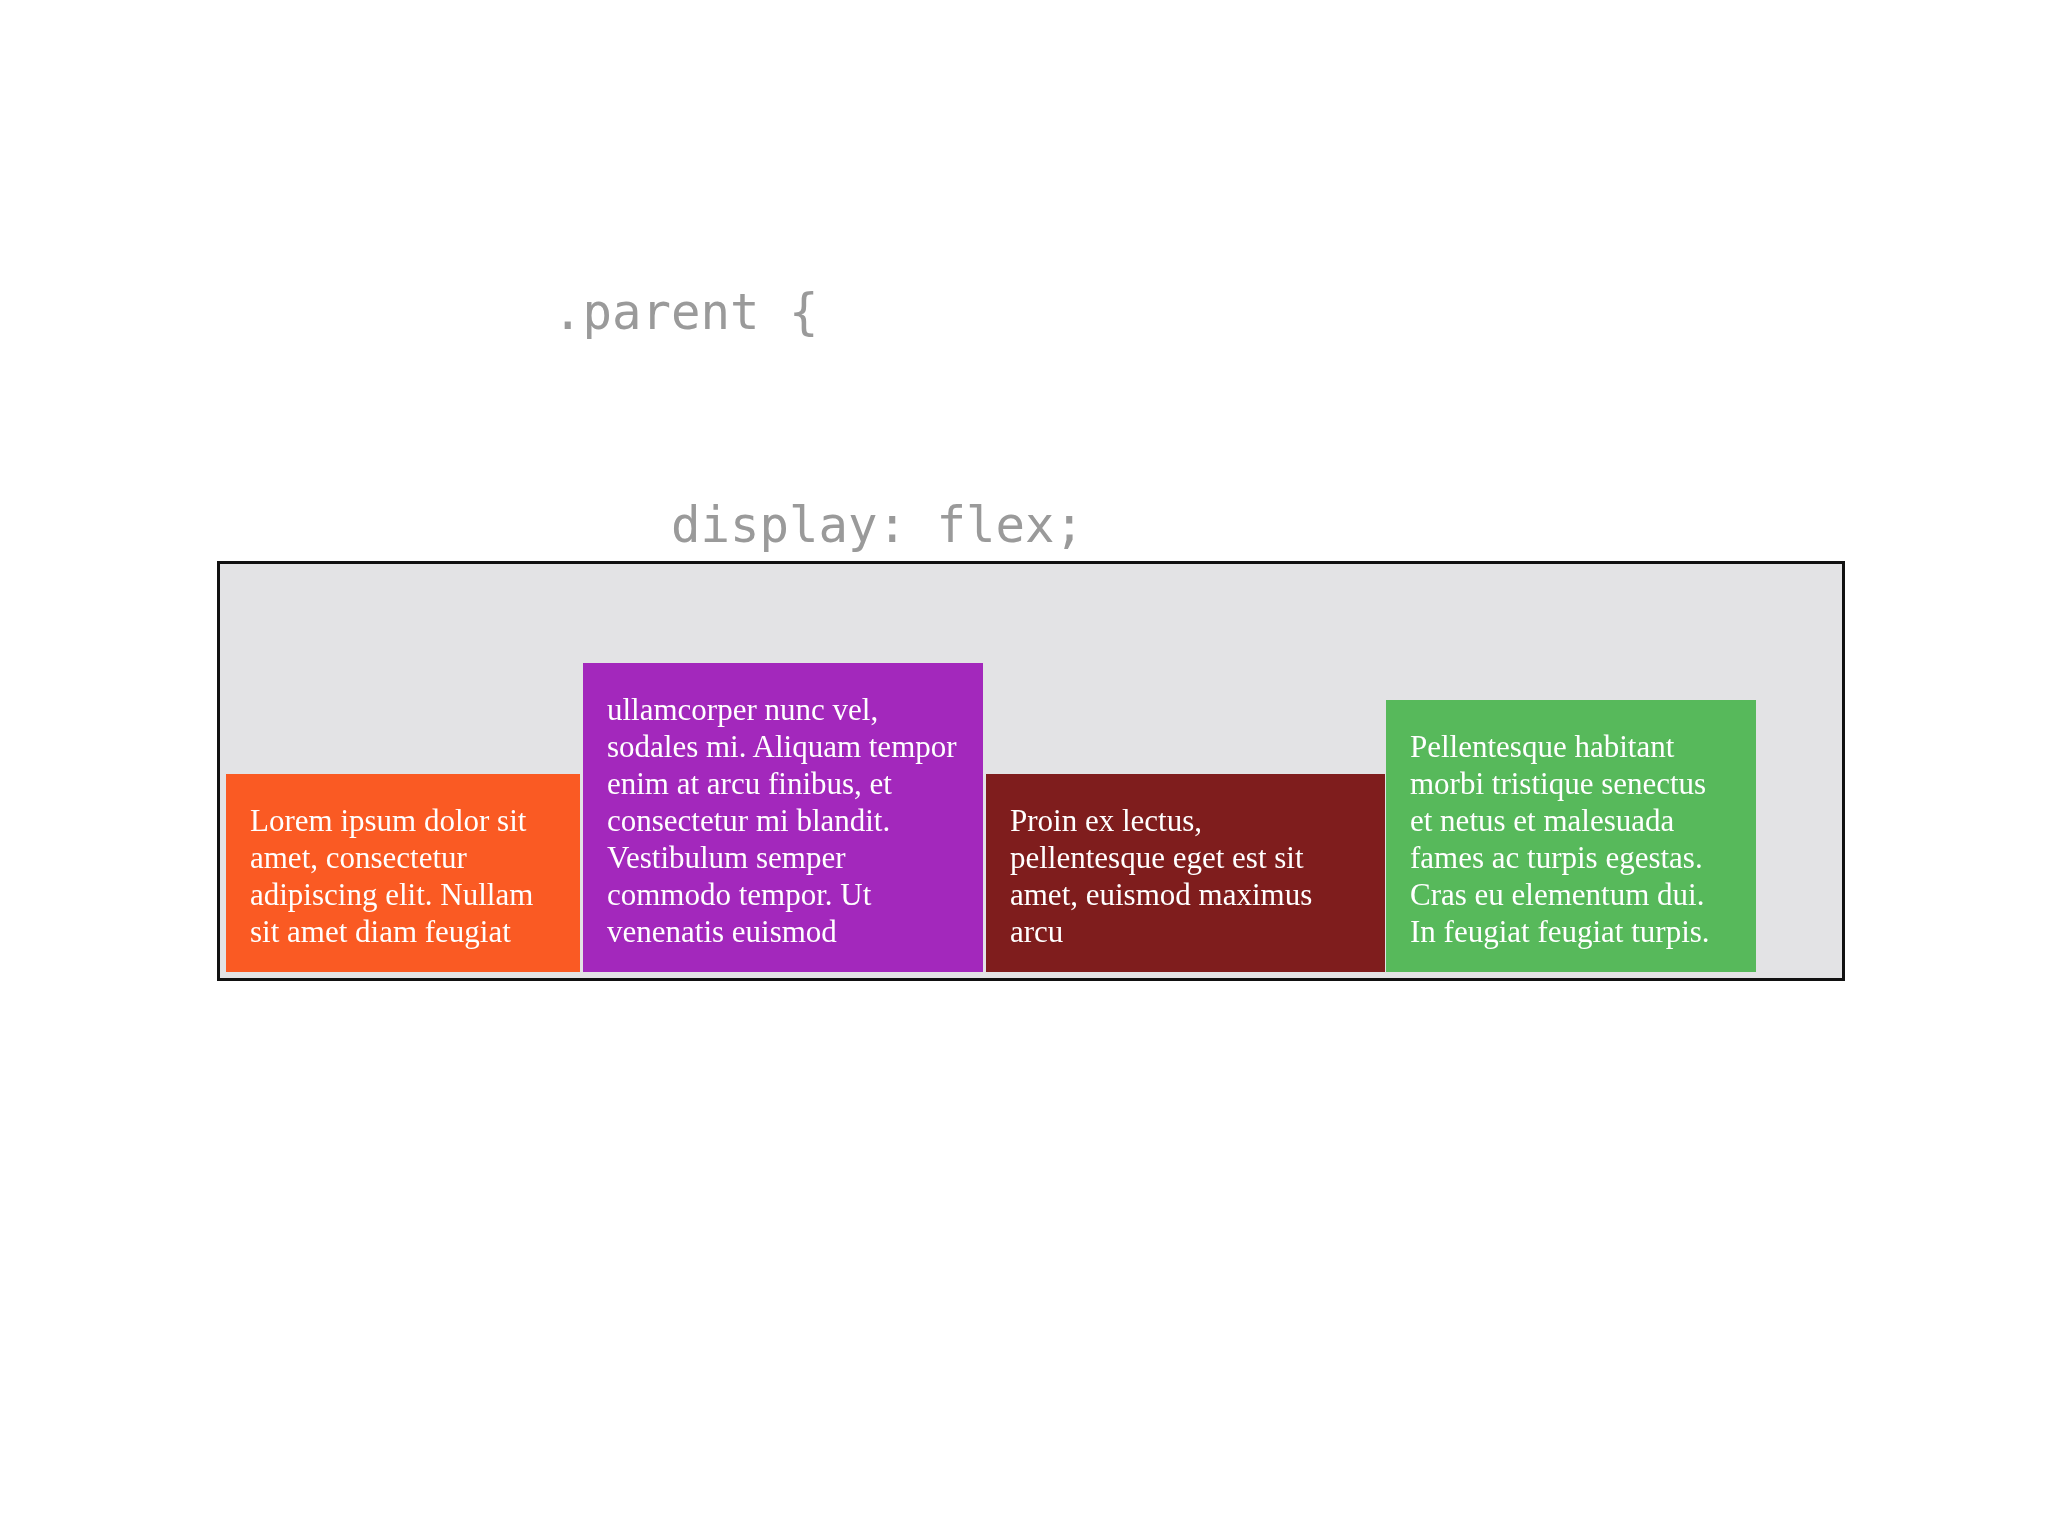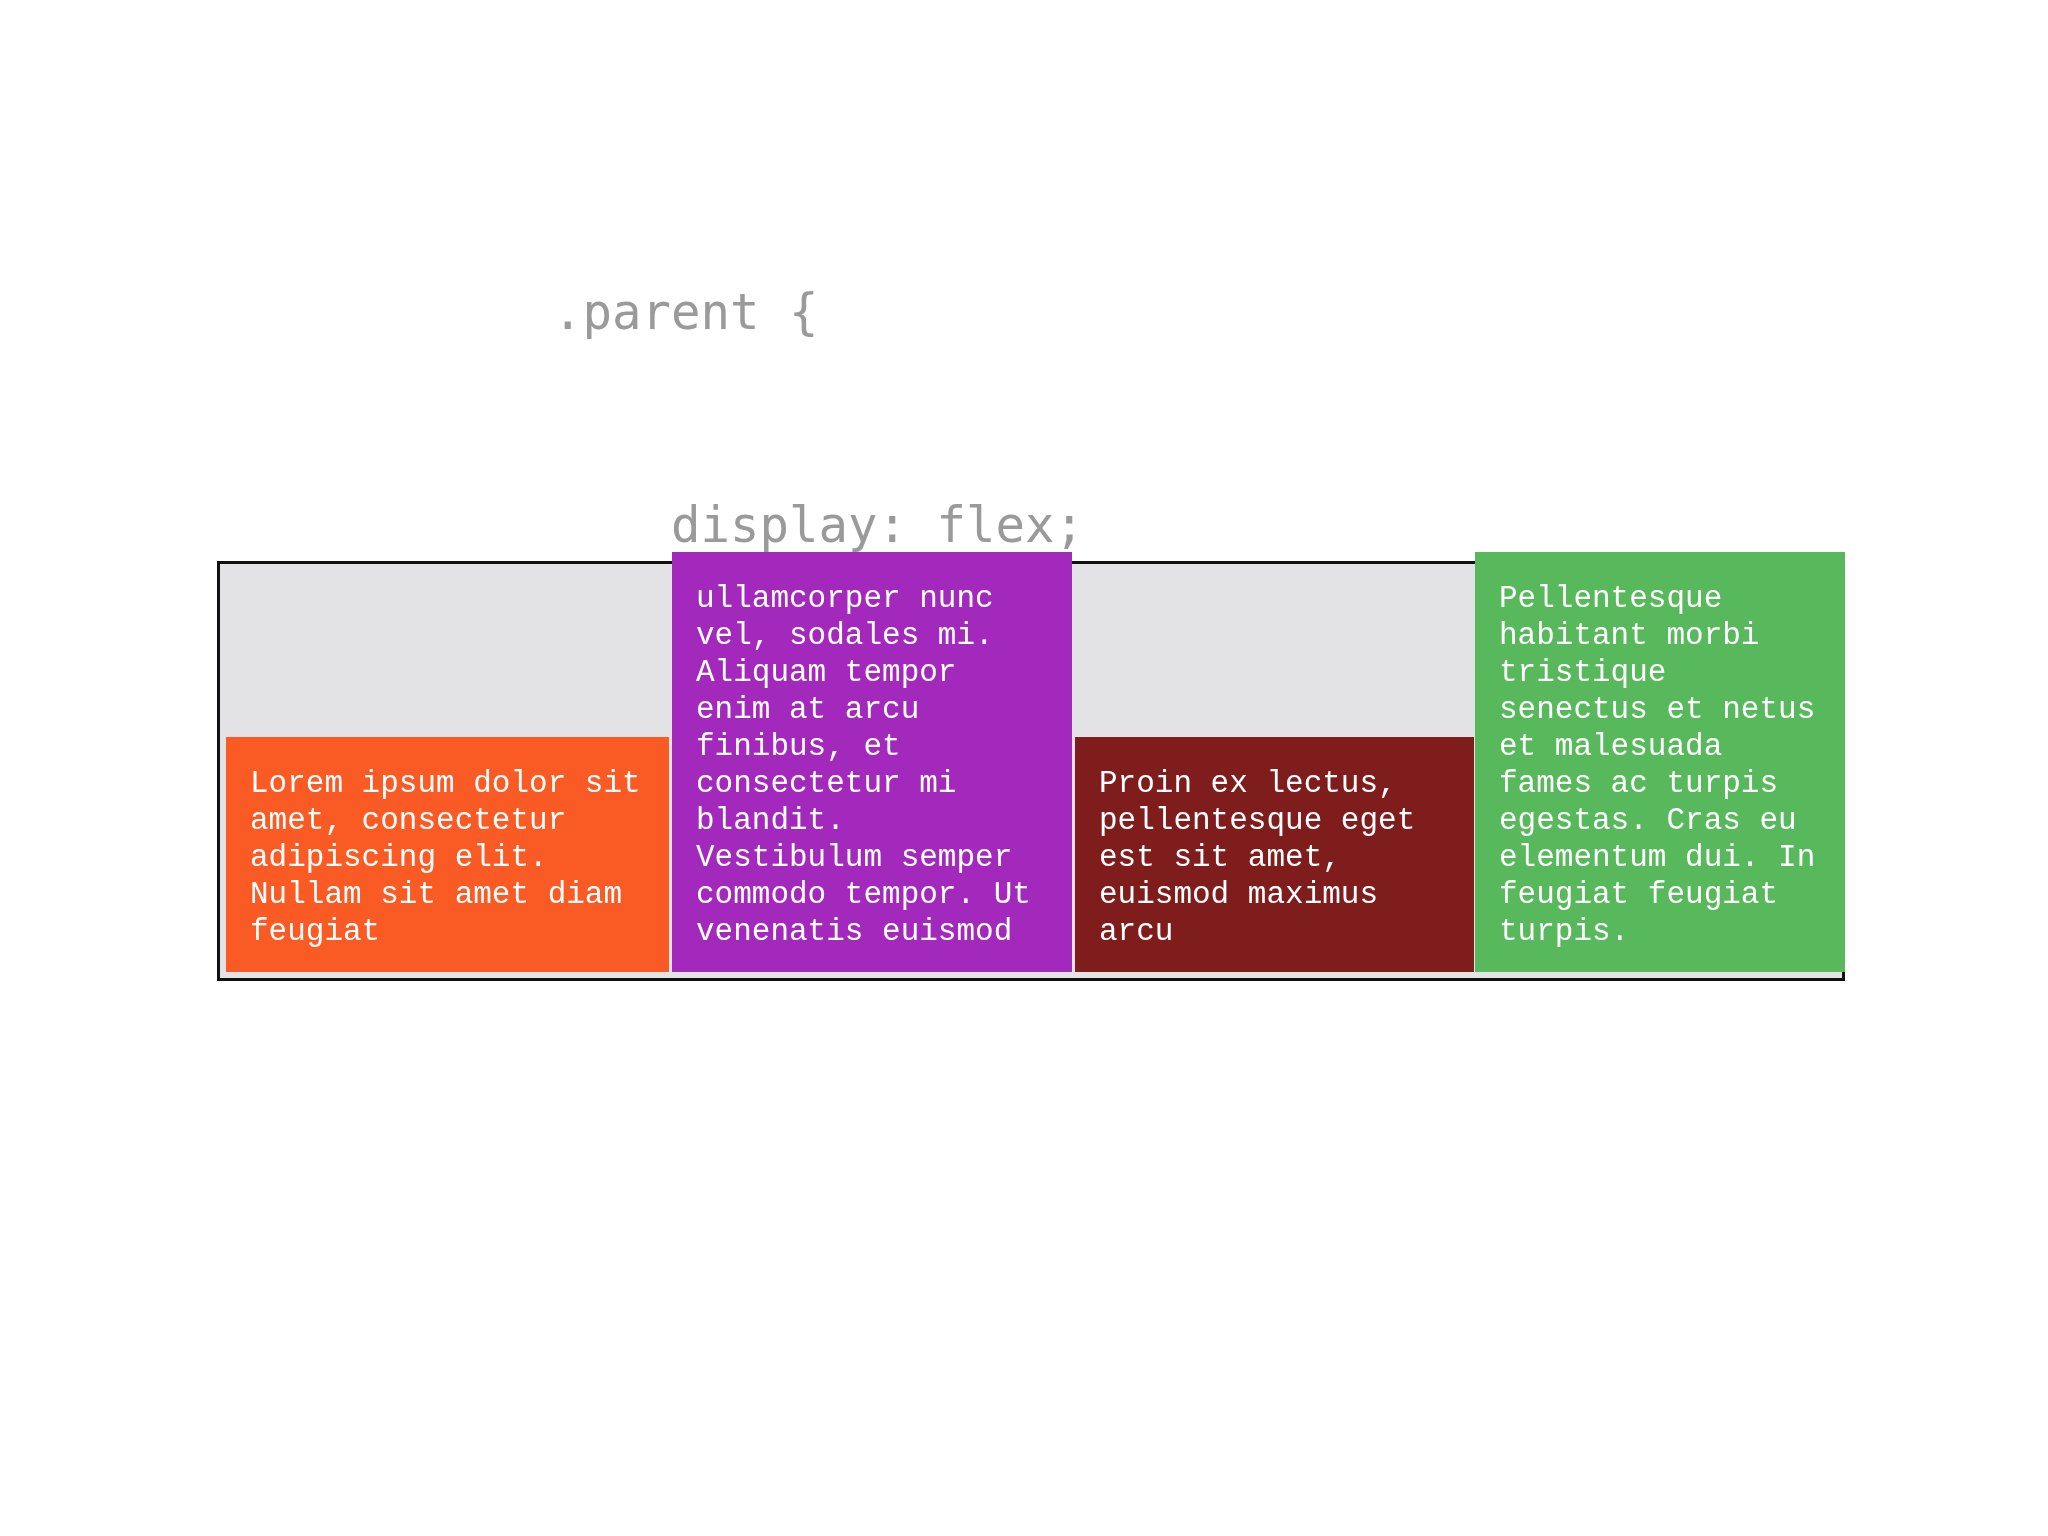--- a/index.html
+++ b/index.html
@@ -46,28 +46,28 @@
     display: flex;
     flex-direction: row;
     align-items: flex-end;
     padding: 0 6px 6px 6px;
     box-sizing: content-box;
   }
   .flex-item {
     box-sizing: border-box;
     width: 400px;
     color: #ffffff;
-    font-family: Liberation Mono, monospace;
+    font-family: Liberation Serif, serif;
     font-size: 31px;
     line-height: 37px;
     padding: 28px 24px 22px 24px;
     flex: 0 0 auto;
     overflow: hidden;
   }
-  .flex-item.item-1 { background: #fa5a23; width: 443px; }
+  .flex-item.item-1 { background: #fa5a23; width: 354px; }
   .flex-item.item-2 { background: #a328bc; width: 400px; margin-left: 3px; }
   .flex-item.item-3 { background: #7f1d1d; width: 399px; margin-left: 3px; }
   .flex-item.item-4 { background: #57b95b; width: 370px; margin-left: 1px; }
   .item-text {
     display: block;
   }
 </style>
 </head>
 <body>
 

